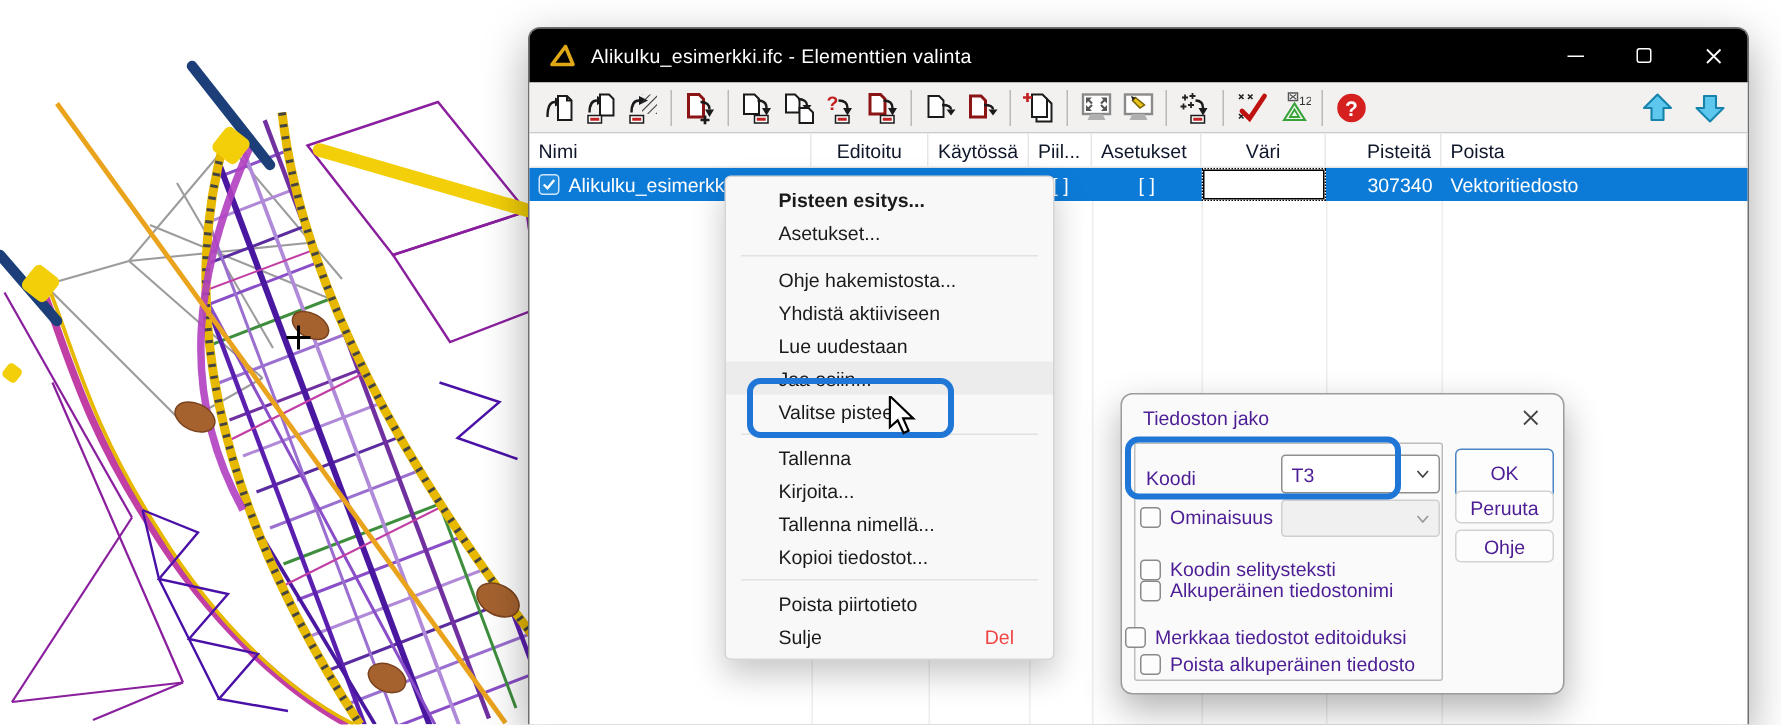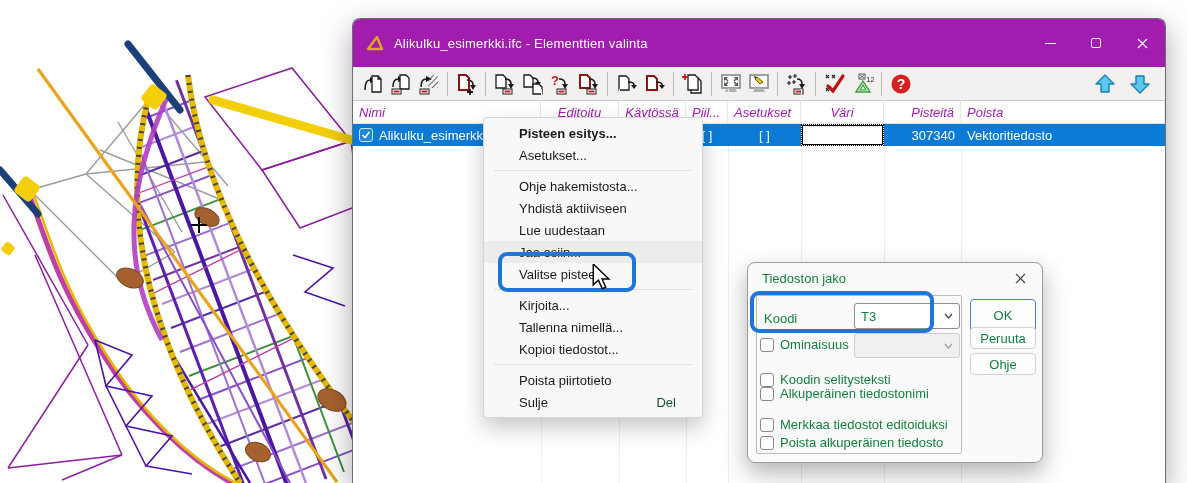--- a/index.html
+++ b/index.html
@@ -6,40 +6,40 @@
   html,body { width:1187px; height:483px; overflow:hidden; background:#ffffff;
               font-family:"Liberation Sans", sans-serif; }
 
   
   .viewport { position:absolute; left:0; top:0; width:360px; height:483px; background:#fff; }
 
   
   .win { position:absolute; left:352px; top:18px; width:814px; height:465px;
          background:#fff; border:1px solid #6e6e6e; border-bottom:none;
          border-radius:8px 8px 0 0; box-shadow:0 10px 30px rgba(0,0,0,.35); z-index:10; }
-  .titlebar { height:48px; background:#a21caf; border-radius:7px 7px 0 0;
+  .titlebar { height:36px; background:#000000; border-radius:7px 7px 0 0;
               display:flex; align-items:center; color:#fff; }
   .titlebar .appicon { margin:0 9px 0 12px; display:flex; }
   .titlebar .title { font-size:13px; letter-spacing:.2px; }
   .caption-btns { margin-left:auto; display:flex; height:36px; }
   .cap-btn { width:46px; height:36px; display:flex; align-items:center; justify-content:center; }
   .cap-btn.close { border-radius:0 7px 0 0; }
   .glyph-min { width:11px; height:1px; background:#fff; }
   .glyph-max { width:10px; height:10px; border:1.2px solid #fff; border-radius:2px; }
 
   
   .toolbar { height:34px; background:#f2f1f0; border-bottom:1px solid #c9c9c9;
              display:flex; align-items:center; padding:0 6px; gap:1px; }
   .tb-btn { width:27px; height:27px; display:flex; align-items:center; justify-content:center; border-radius:3px; }
   .tb-sep { width:1px; height:24px; background:#b9b9b9; margin:0 4px; }
   .tb-right { margin-left:auto; display:flex; gap:8px; margin-right:6px; }
 
   
-  .thead { position:relative; display:flex; height:23px; font-size:13px; color:#a21caf;
-           border-bottom:1px solid #e4e4e4; align-items:center; z-index:2; background:#fff;font-style:italic; }
+  .thead { position:relative; display:flex; height:23px; font-size:13px; color:#0f172a;
+           border-bottom:1px solid #e4e4e4; align-items:center; z-index:2; background:#fff; }
   .th { padding:0 6px; border-right:1px solid #e7e7e7; height:100%; display:flex; align-items:center; overflow:hidden; white-space:nowrap; }
   .c0{width:188px;} .c1{width:78px; justify-content:center;} .c2{width:67px; justify-content:center;}
   .c3{width:42px;} .c4{width:73px;} .c5{width:83px; justify-content:center;}
   .c6{width:77px; justify-content:flex-end;} .c7{flex:1;}
   .gridlines { position:absolute; left:0; top:70px; bottom:0; width:100%; z-index:0; }
   .gridlines i { position:absolute; top:0; bottom:0; width:1px; background:#ededed; }
   .trow { position:relative; display:flex; height:22px; background:#0c7bd8; color:#fff;
           font-size:13px; align-items:center; z-index:2; }
   .td { padding:0 6px; height:100%; display:flex; align-items:center; overflow:hidden; white-space:nowrap; }
   .name-cell { gap:6px; }
@@ -49,33 +49,33 @@
   .vari-swatch { position:absolute; inset:0; background:#fff; outline:1px dotted #000; outline-offset:-1px; }
   .vari-swatch:before { content:""; position:absolute; inset:1px; border:1.5px solid #000; background:#fff; }
 
   
   .menu { position:absolute; left:483px; top:117px; width:220px; background:#f8f8f8;
           border:1px solid #d5d5d5; border-radius:4px; box-shadow:0 10px 22px rgba(0,0,0,.22);
           padding:4px 0; z-index:30; font-size:13px; color:#1a1a1a; }
   .mi { height:22px; display:flex; align-items:center; padding:0 26px 0 35px; white-space:nowrap; }
   .mi.bold { font-weight:bold; }
   .mi.hover { background:#ececec; }
-  .mi .shortcut { margin-left:auto; color:#14532d; }
+  .mi .shortcut { margin-left:auto; color:#ef4444; }
   .msep { height:1px; background:#e2e2e2; margin:4px 10px; }
 
   
   .annot { position:absolute; border:4px solid #1f76d6; border-radius:9px; z-index:40; pointer-events:none; }
 
   
   .cursor { position:absolute; left:591px; top:264px; z-index:60; }
 
   
   .dialog { position:absolute; left:747px; top:262px; width:296px; height:201px;
             background:#fafafa; border:1px solid #9b9b9b; border-radius:8px;
-            box-shadow:0 10px 24px rgba(0,0,0,.3); z-index:25; font-size:13px; color:#15803d; }
+            box-shadow:0 10px 24px rgba(0,0,0,.3); z-index:25; font-size:13px; color:#4c1d95; }
   .dlg-title { height:30px; display:flex; align-items:center; padding:0 12px 0 14px; }
   .dlg-close { margin-left:auto; width:20px; height:20px; display:flex; align-items:center; justify-content:center; }
   .groupbox { position:absolute; left:8px; top:32px; width:206px; height:159px;
               border:1px solid #bdbdbd; border-radius:2px; }
   .dlg-label { position:absolute; font-size:13px; }
   .combo { position:absolute; background:#fff; border:1px solid #8f8f8f; border-radius:3px;
            display:flex; align-items:center; padding-left:6px; font-size:13px; }
   .combo .chev { margin-left:auto; margin-right:6px; }
   .combo.disabled { background:#f0f0f0; border-color:#cfcfcf; color:#9a9a9a; }
   .cb-row { position:absolute; display:flex; align-items:center; gap:6px; }
@@ -454,20 +454,21 @@
 <div class="menu">
   <div class="mi bold">Pisteen esitys...</div>
   <div class="mi">Asetukset...</div>
   <div class="msep"></div>
   <div class="mi">Ohje hakemistosta...</div>
   <div class="mi">Yhdistä aktiiviseen</div>
   <div class="mi">Lue uudestaan</div>
   <div class="mi hover">Jaa osiin...</div>
   <div class="mi">Valitse pisteet</div>
   <div class="msep"></div>
+  <div class="mi">Tallenna</div>
   <div class="mi">Kirjoita...</div>
   <div class="mi">Tallenna nimellä...</div>
   <div class="mi">Kopioi tiedostot...</div>
   <div class="msep"></div>
   <div class="mi">Poista piirtotieto</div>
   <div class="mi">
     <span>Sulje</span>
     <span class="shortcut">Del</span>
   </div>
 </div>
@@ -510,21 +511,21 @@
   </div>
 
   <div class="cb-row" style="left:12px; top:109px;">
     <span class="cb-box"></span>
     <span>Koodin selitysteksti</span>
   </div>
   <div class="cb-row" style="left:12px; top:123px;">
     <span class="cb-box"></span>
     <span>Alkuperäinen tiedostonimi</span>
   </div>
-  <div class="cb-row" style="left:12px; top:154px;">
+  <div class="cb-row" style="left:2px; top:154px;">
     <span class="cb-box"></span>
     <span>Merkkaa tiedostot editoiduksi</span>
   </div>
   <div class="cb-row" style="left:12px; top:172px;">
     <span class="cb-box"></span>
     <span>Poista alkuperäinen tiedosto</span>
   </div>
 
   <div class="dlg-btn default" style="top:36px; height:33px;">OK</div>
   <div class="dlg-btn" style="top:64px;">Peruuta</div>

